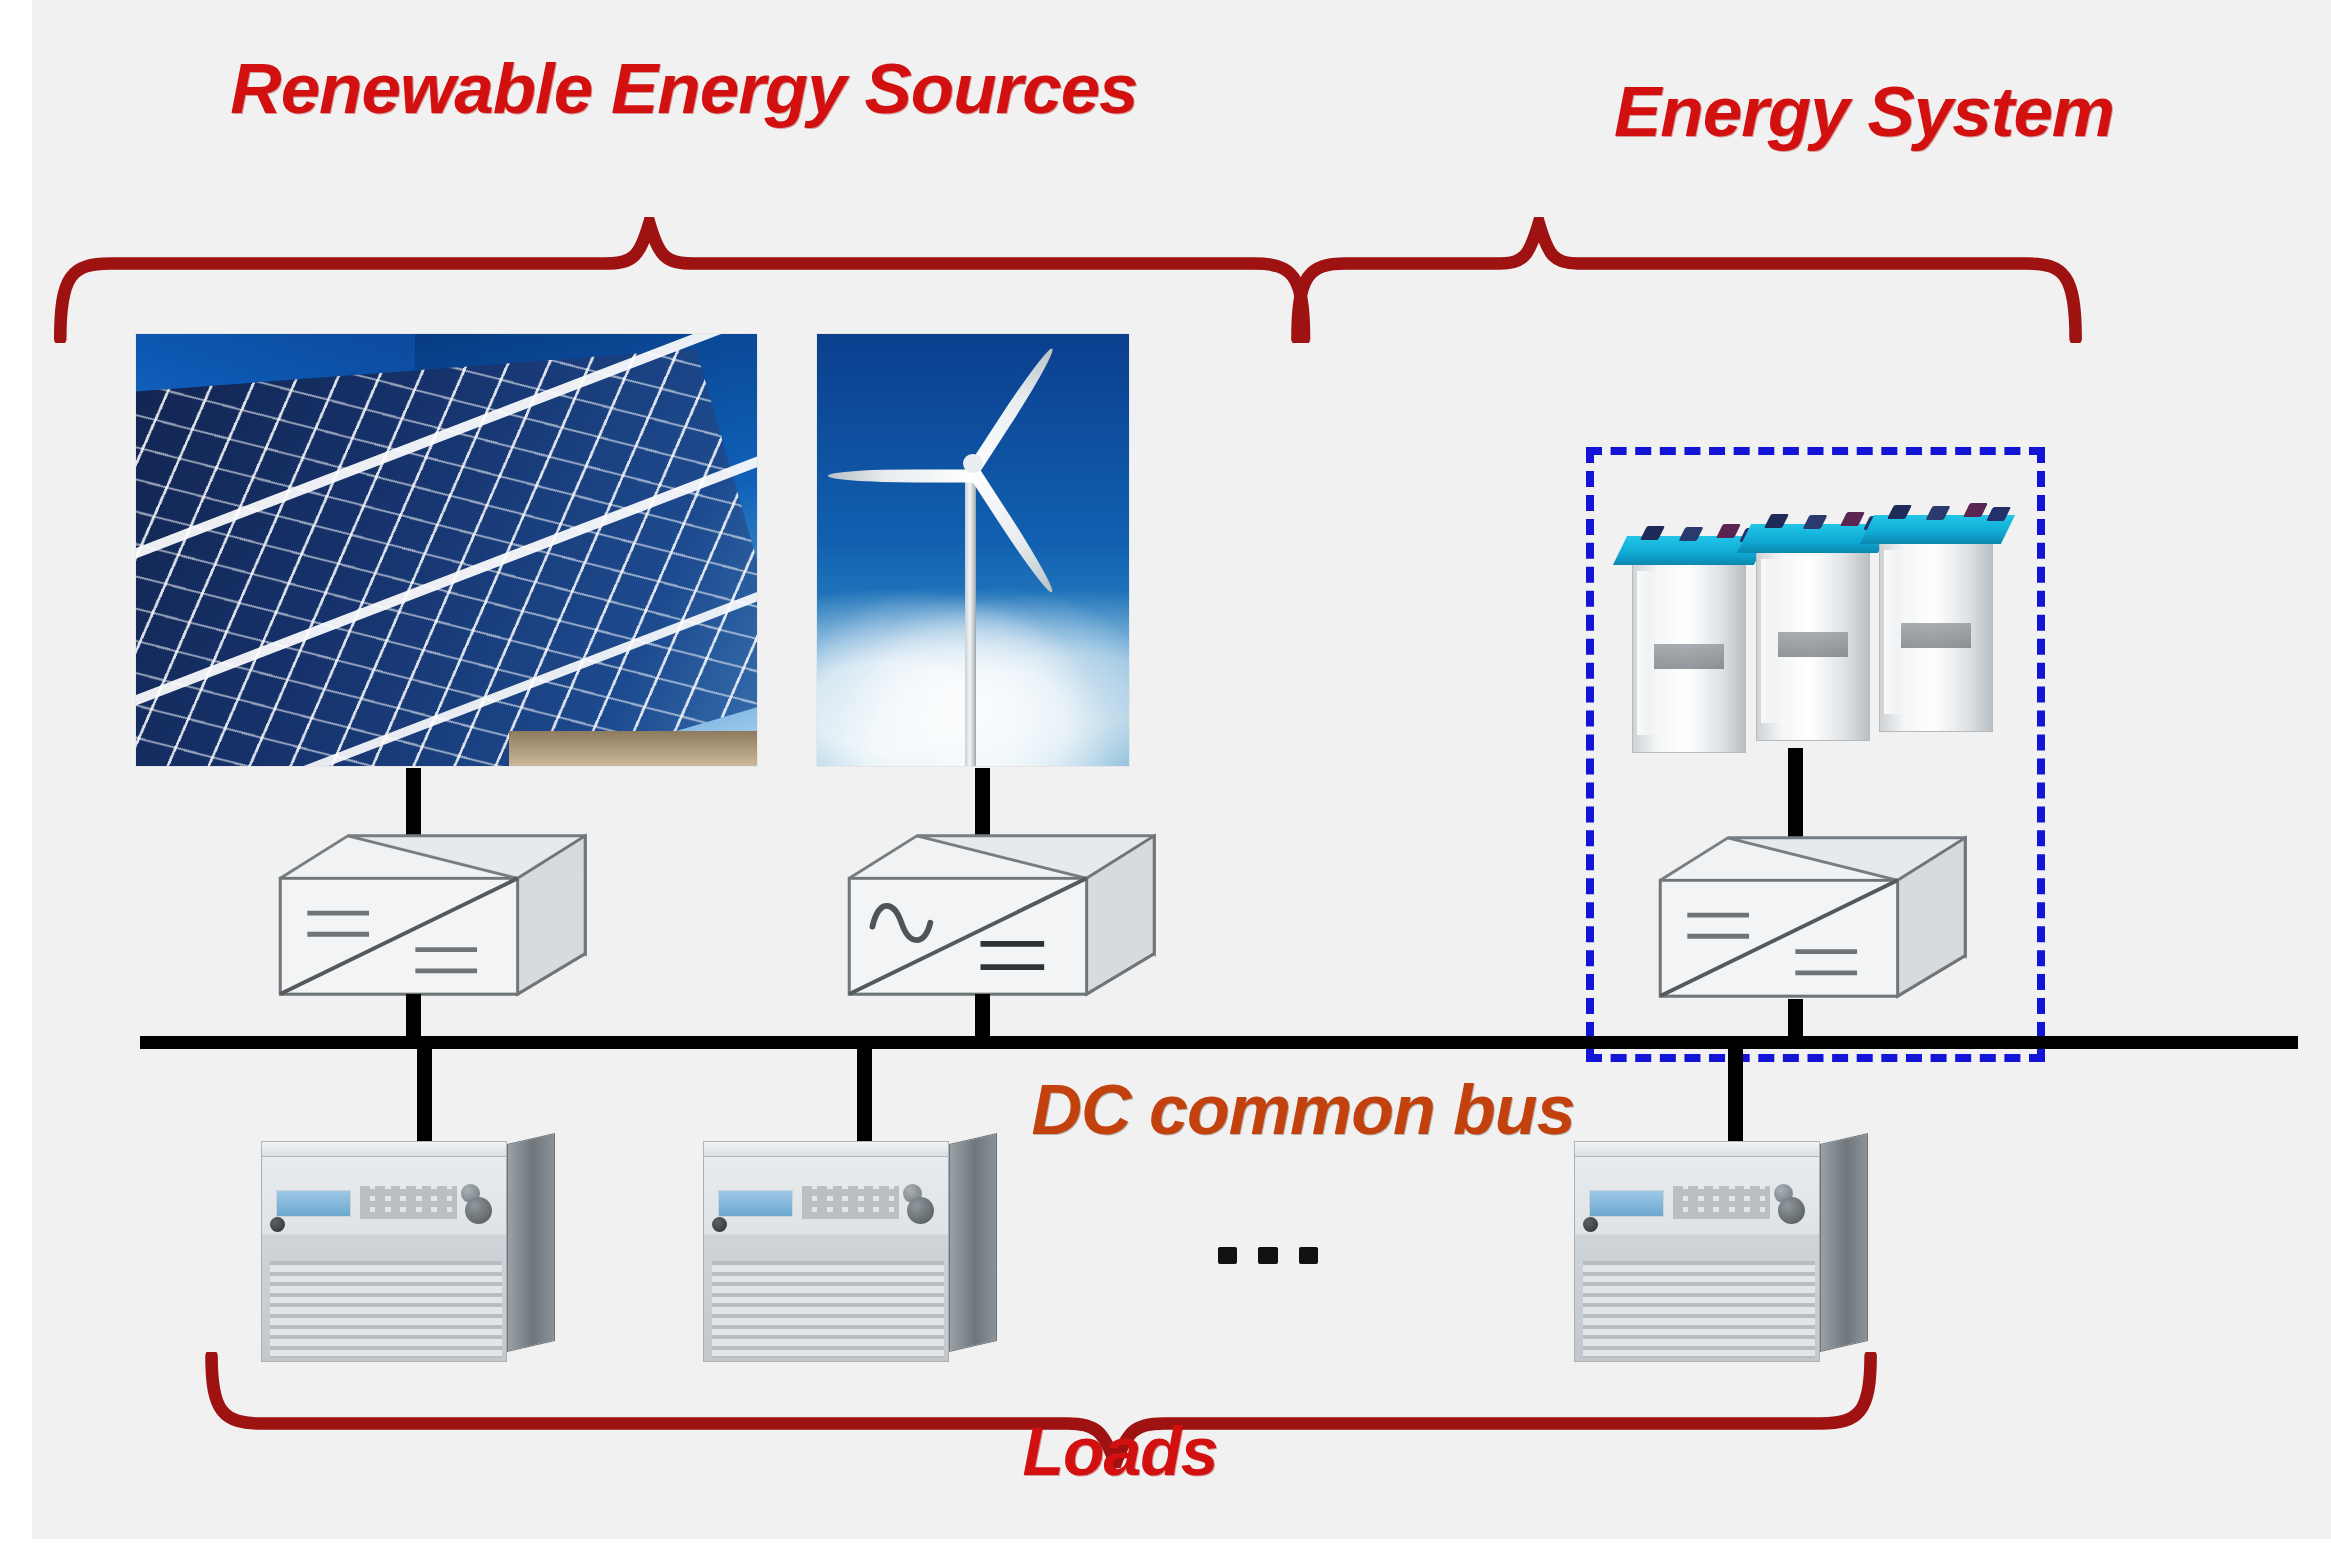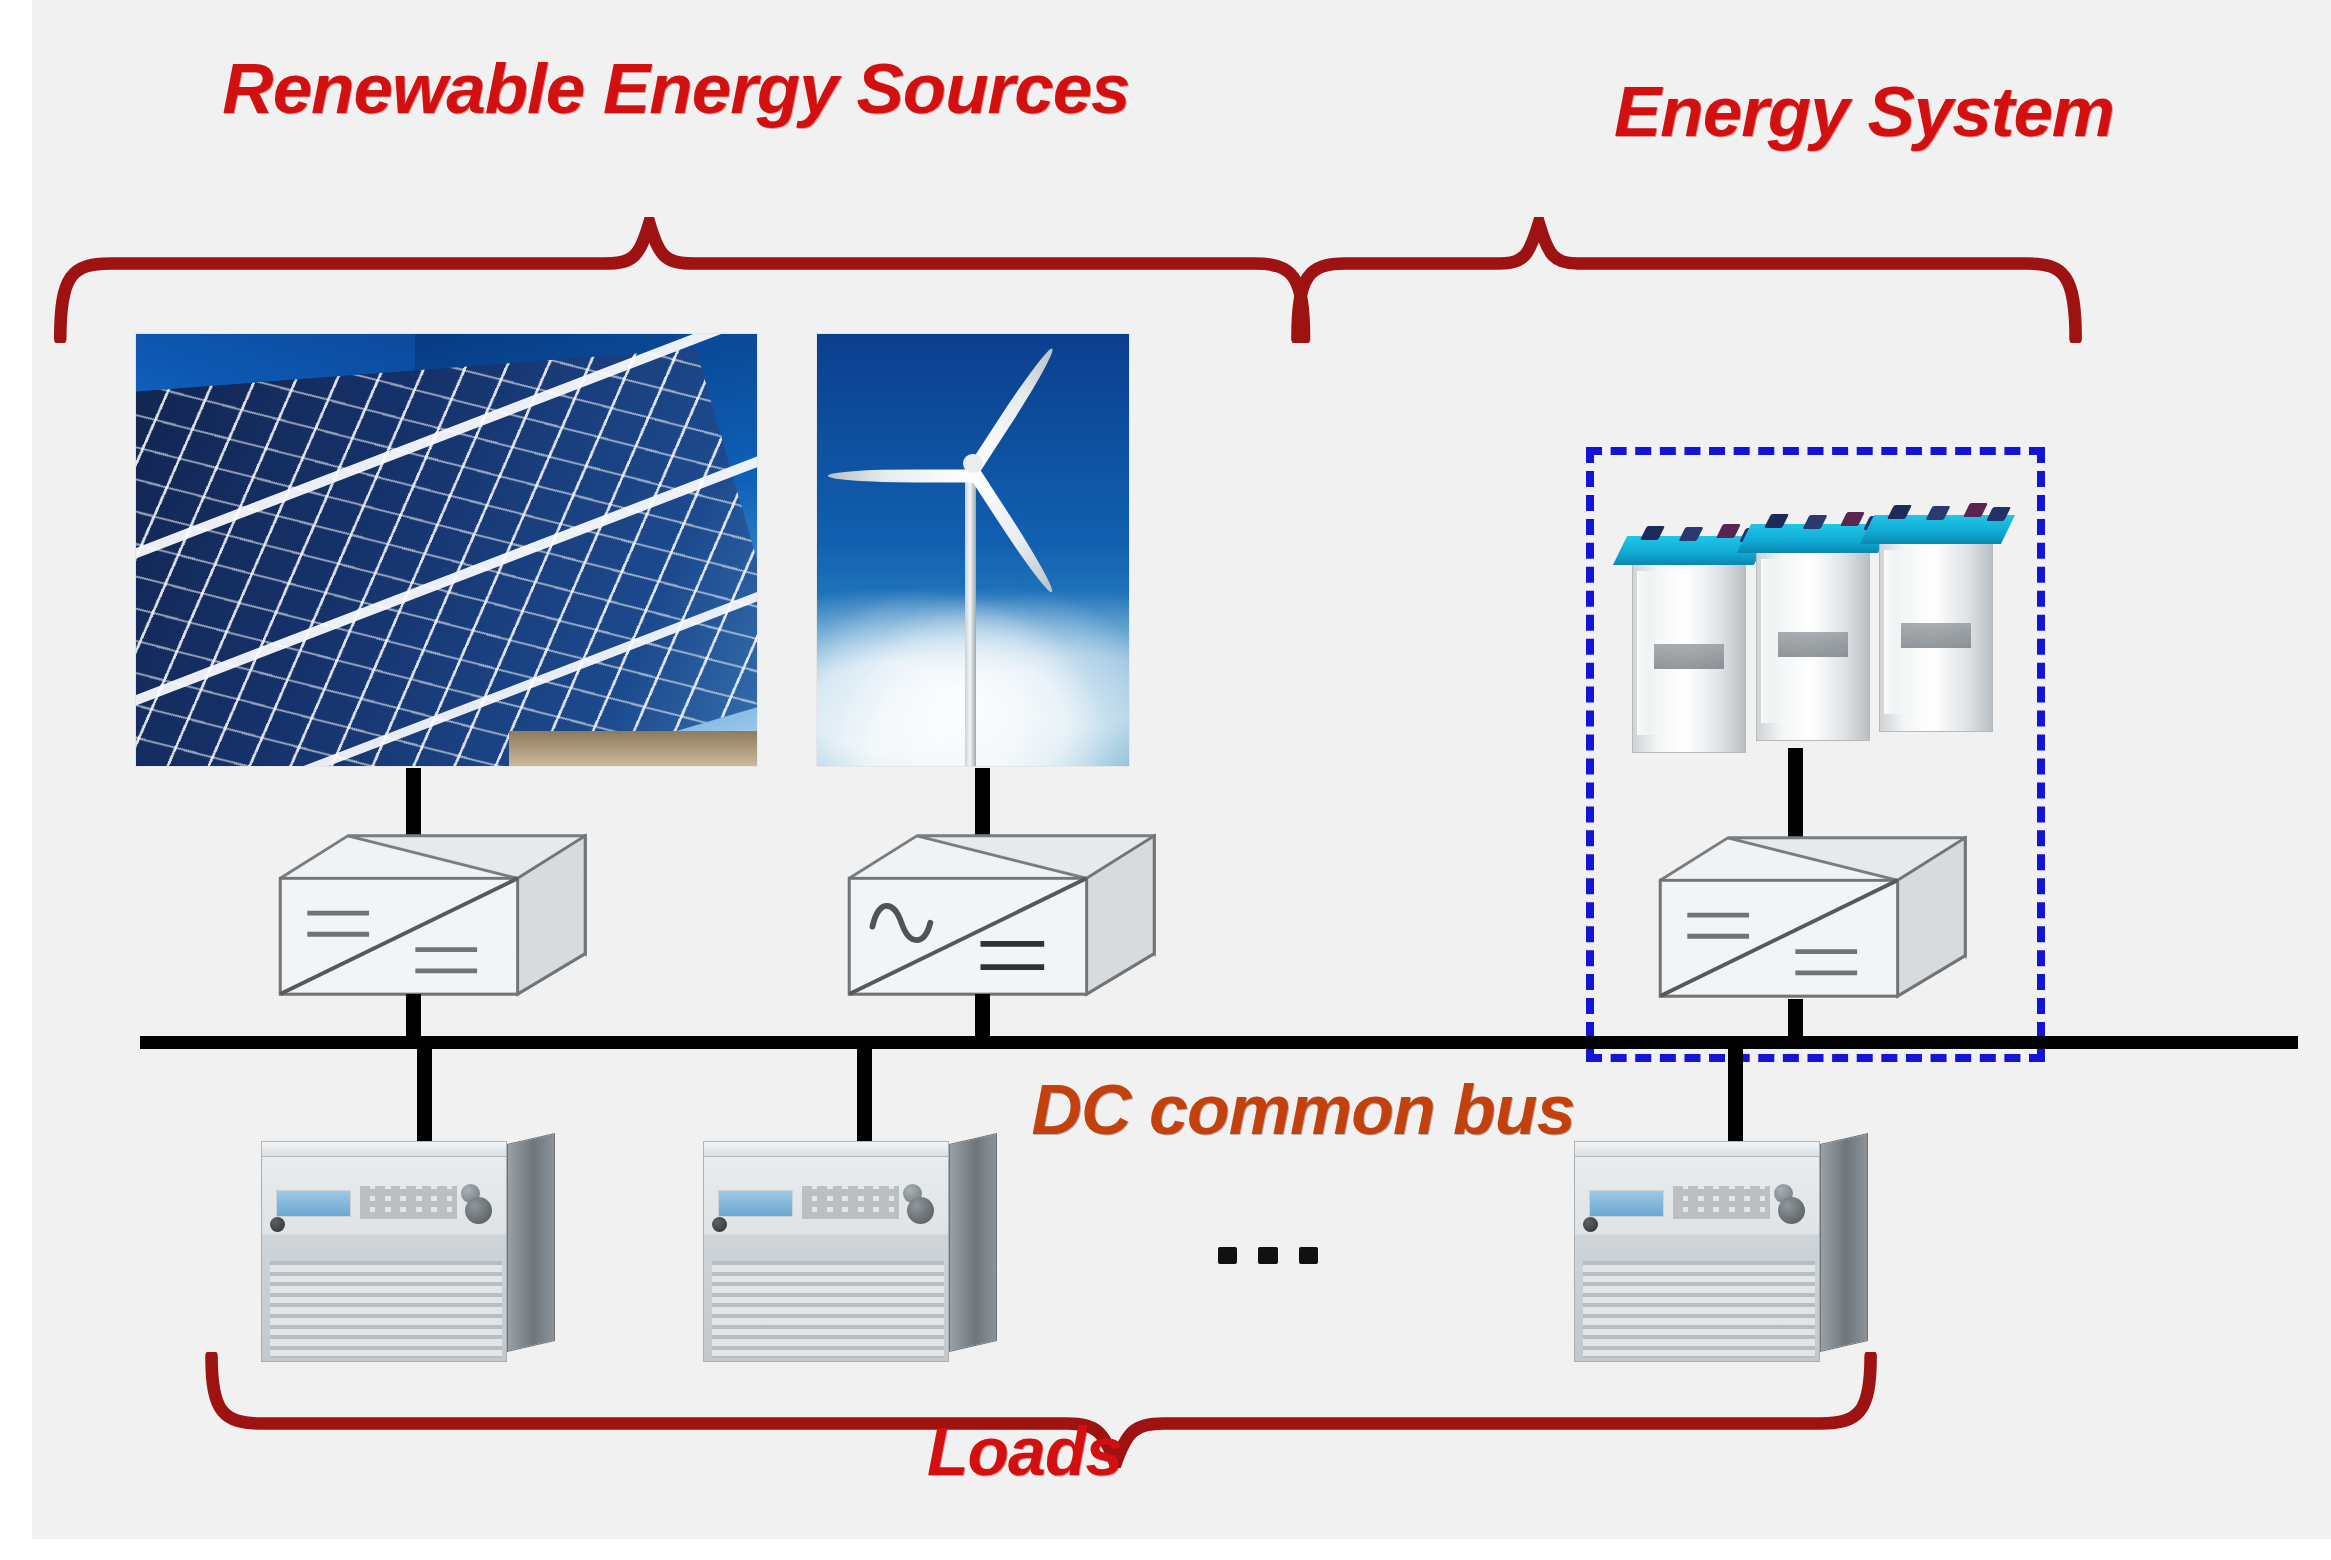--- a/index.html
+++ b/index.html
@@ -26,36 +26,36 @@
     color:#d31010;
     font-weight:bold;
     font-style:italic;
     font-family:"Liberation Sans", sans-serif;
     letter-spacing:-1px;
     white-space:pre;
     text-shadow:1px 1px 0 rgba(150,0,0,.35);
     line-height:1.02;
   }
   #title-res{
-    left:58px; top:53px;
+    left:66px; top:53px;
     width:1236px;
     font-size:71px;
     text-align:center;
   }
   #title-dess{
     left:1381px; top:3.9px;
     width:966px;
     font-size:71px;
     text-align:center;
   }
   #label-loads{
     left:927px; top:1417px;
     width:386px;
     font-size:68px;
-    text-align:left;
+    text-align:center;
   }
   #label-bus{
     position:absolute;
     left:917px; top:1070px;
     width:772px;
     text-align:center;
     color:#c2410c;
     font-size:70px;
     font-weight:bold;
     font-style:italic;

